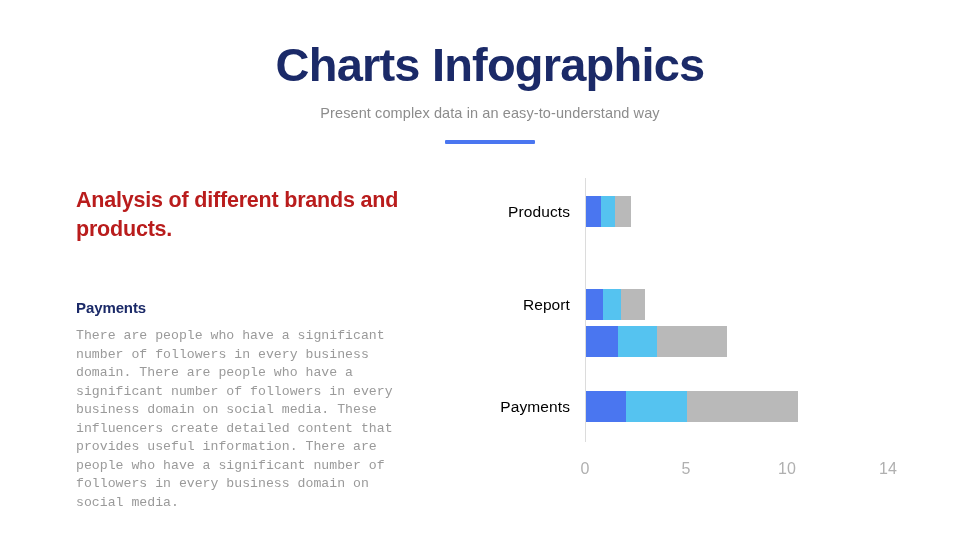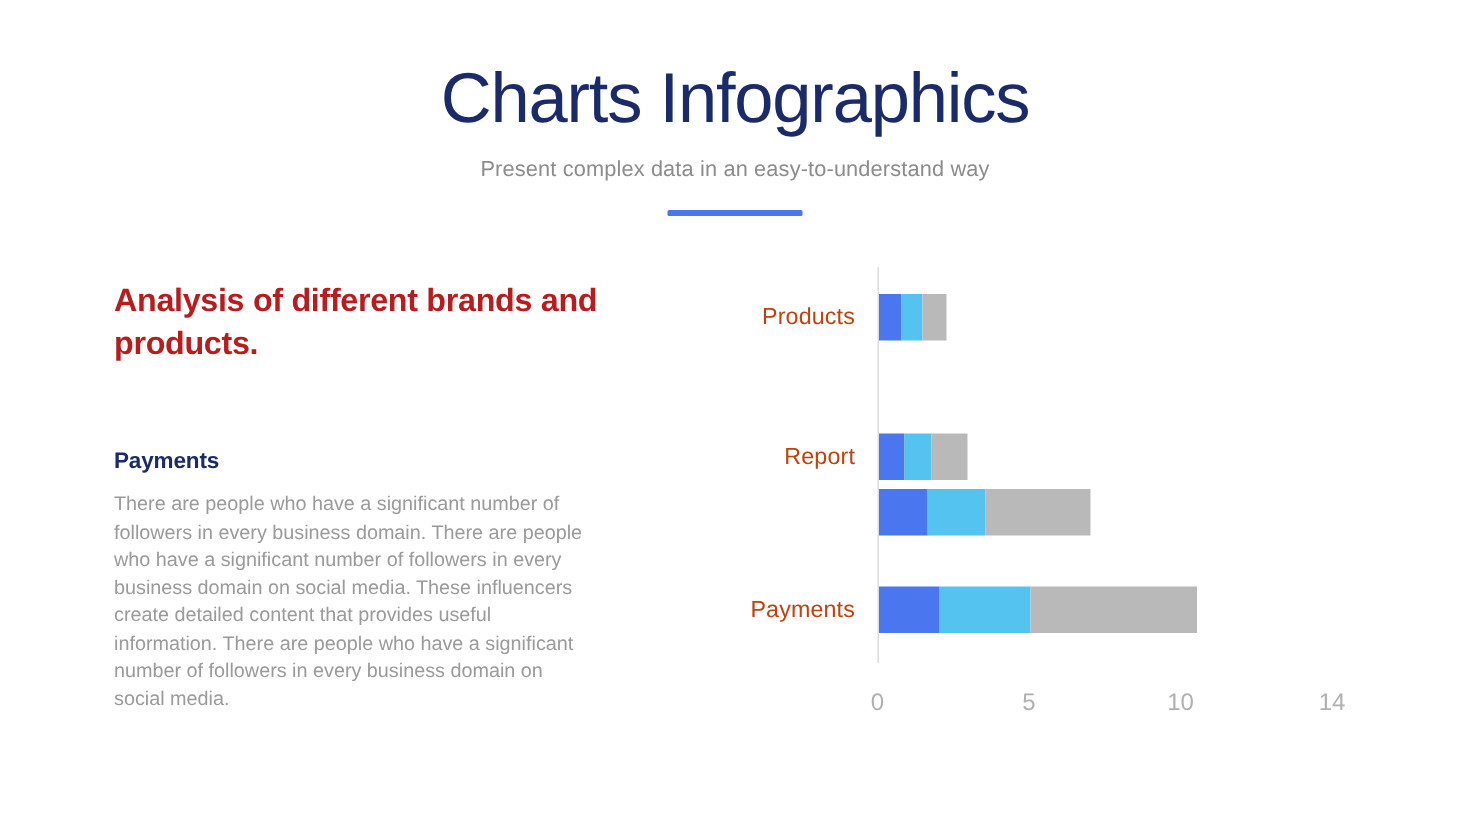--- a/index.html
+++ b/index.html
@@ -7,21 +7,21 @@
     width:980px; height:551px;
     background:#ffffff;
     font-family:"Liberation Sans", sans-serif;
     overflow:hidden;
   }
   .slide { position:relative; width:980px; height:551px; background:#ffffff; }
 
   
   .header { position:absolute; left:0; top:0; width:980px; text-align:center; }
   .title {
-    font-size:47px; font-weight:normal; color:#1b2a68;
+    font-size:47px; font-weight:bold; color:#1b2a68;
     letter-spacing:-0.8px; line-height:1; margin-top:41px;
   }
   .subtitle {
     font-size:14.5px; color:#8c8c8c; font-weight:400;
     margin-top:17px; letter-spacing:0.1px;
   }
   .accent-rule {
     width:90px; height:4px; background:#4a76f0;
     margin:19px auto 0; border-radius:1px;
   }
@@ -31,35 +31,35 @@
   .lead-heading {
     font-size:21.5px; font-weight:bold; color:#b91c1c;
     line-height:1.33; letter-spacing:-0.2px;
   }
   .section-label {
     font-size:15px; font-weight:bold; color:#1b2a68;
     margin-top:56px; letter-spacing:-0.1px;
   }
   .body-copy {
     font-size:13.2px; color:#9a9a9a; line-height:1.40;
-    margin-top:11px; width:322px;
+    margin-top:11px; width:322px;font-family:Liberation Mono, monospace;
   }
 
   
   .chart { position:absolute; left:440px; top:170px; width:500px; height:320px; }
   .axis-line {
     position:absolute; left:145px; top:8px;
     width:1px; height:264px; background:#dcdcdc;
   }
   .plot { position:absolute; left:0; top:0; width:500px; height:320px; }
 
   .row { position:absolute; left:0; width:500px; height:31px; }
   .row-label {
     position:absolute; left:0; width:130px; text-align:right;
-    font-size:15.5px; color:#c2410c; line-height:31px;
+    font-size:15.5px; color:#000000; line-height:31px;
     letter-spacing:0.1px;
   }
   .bar-track { position:absolute; left:146px; top:0; height:31px; }
   .seg { position:absolute; top:0; height:31px; }
 
   .xaxis { position:absolute; left:0; top:284px; width:500px; height:30px; }
   .xtick {
     position:absolute; top:0; font-size:16px; color:#b0b0b0;
     transform:translateX(-50%); line-height:30px;
   }

